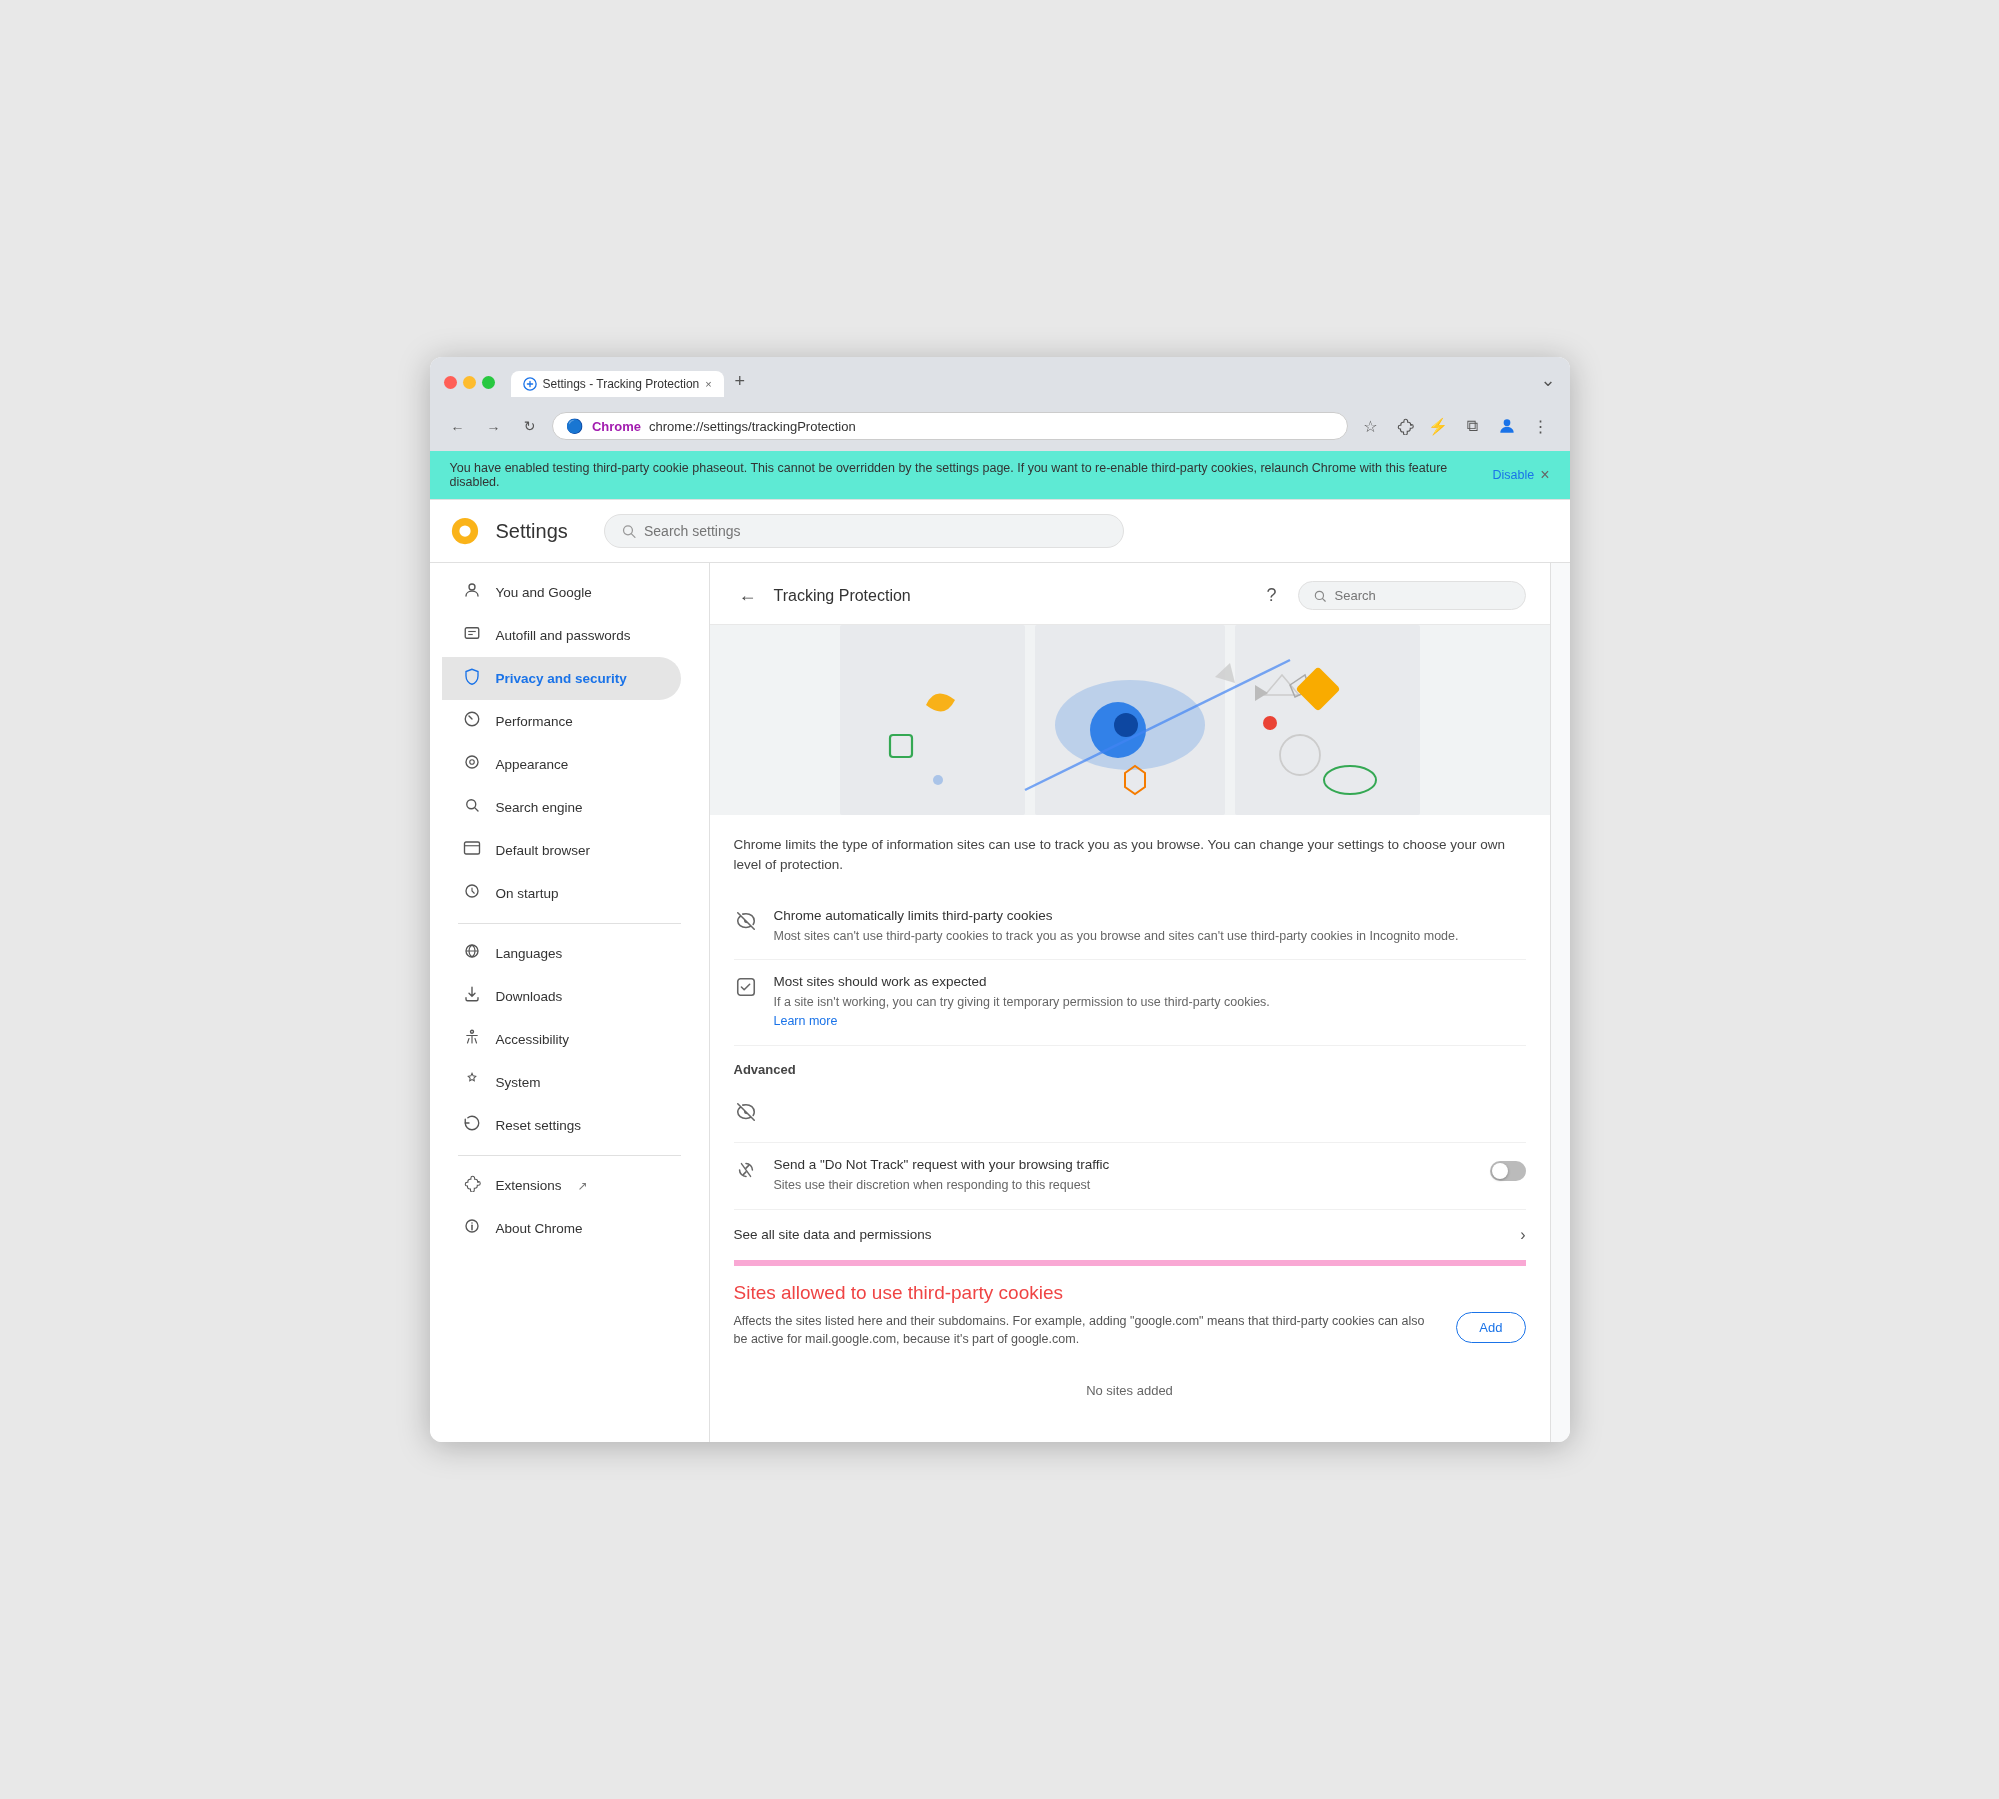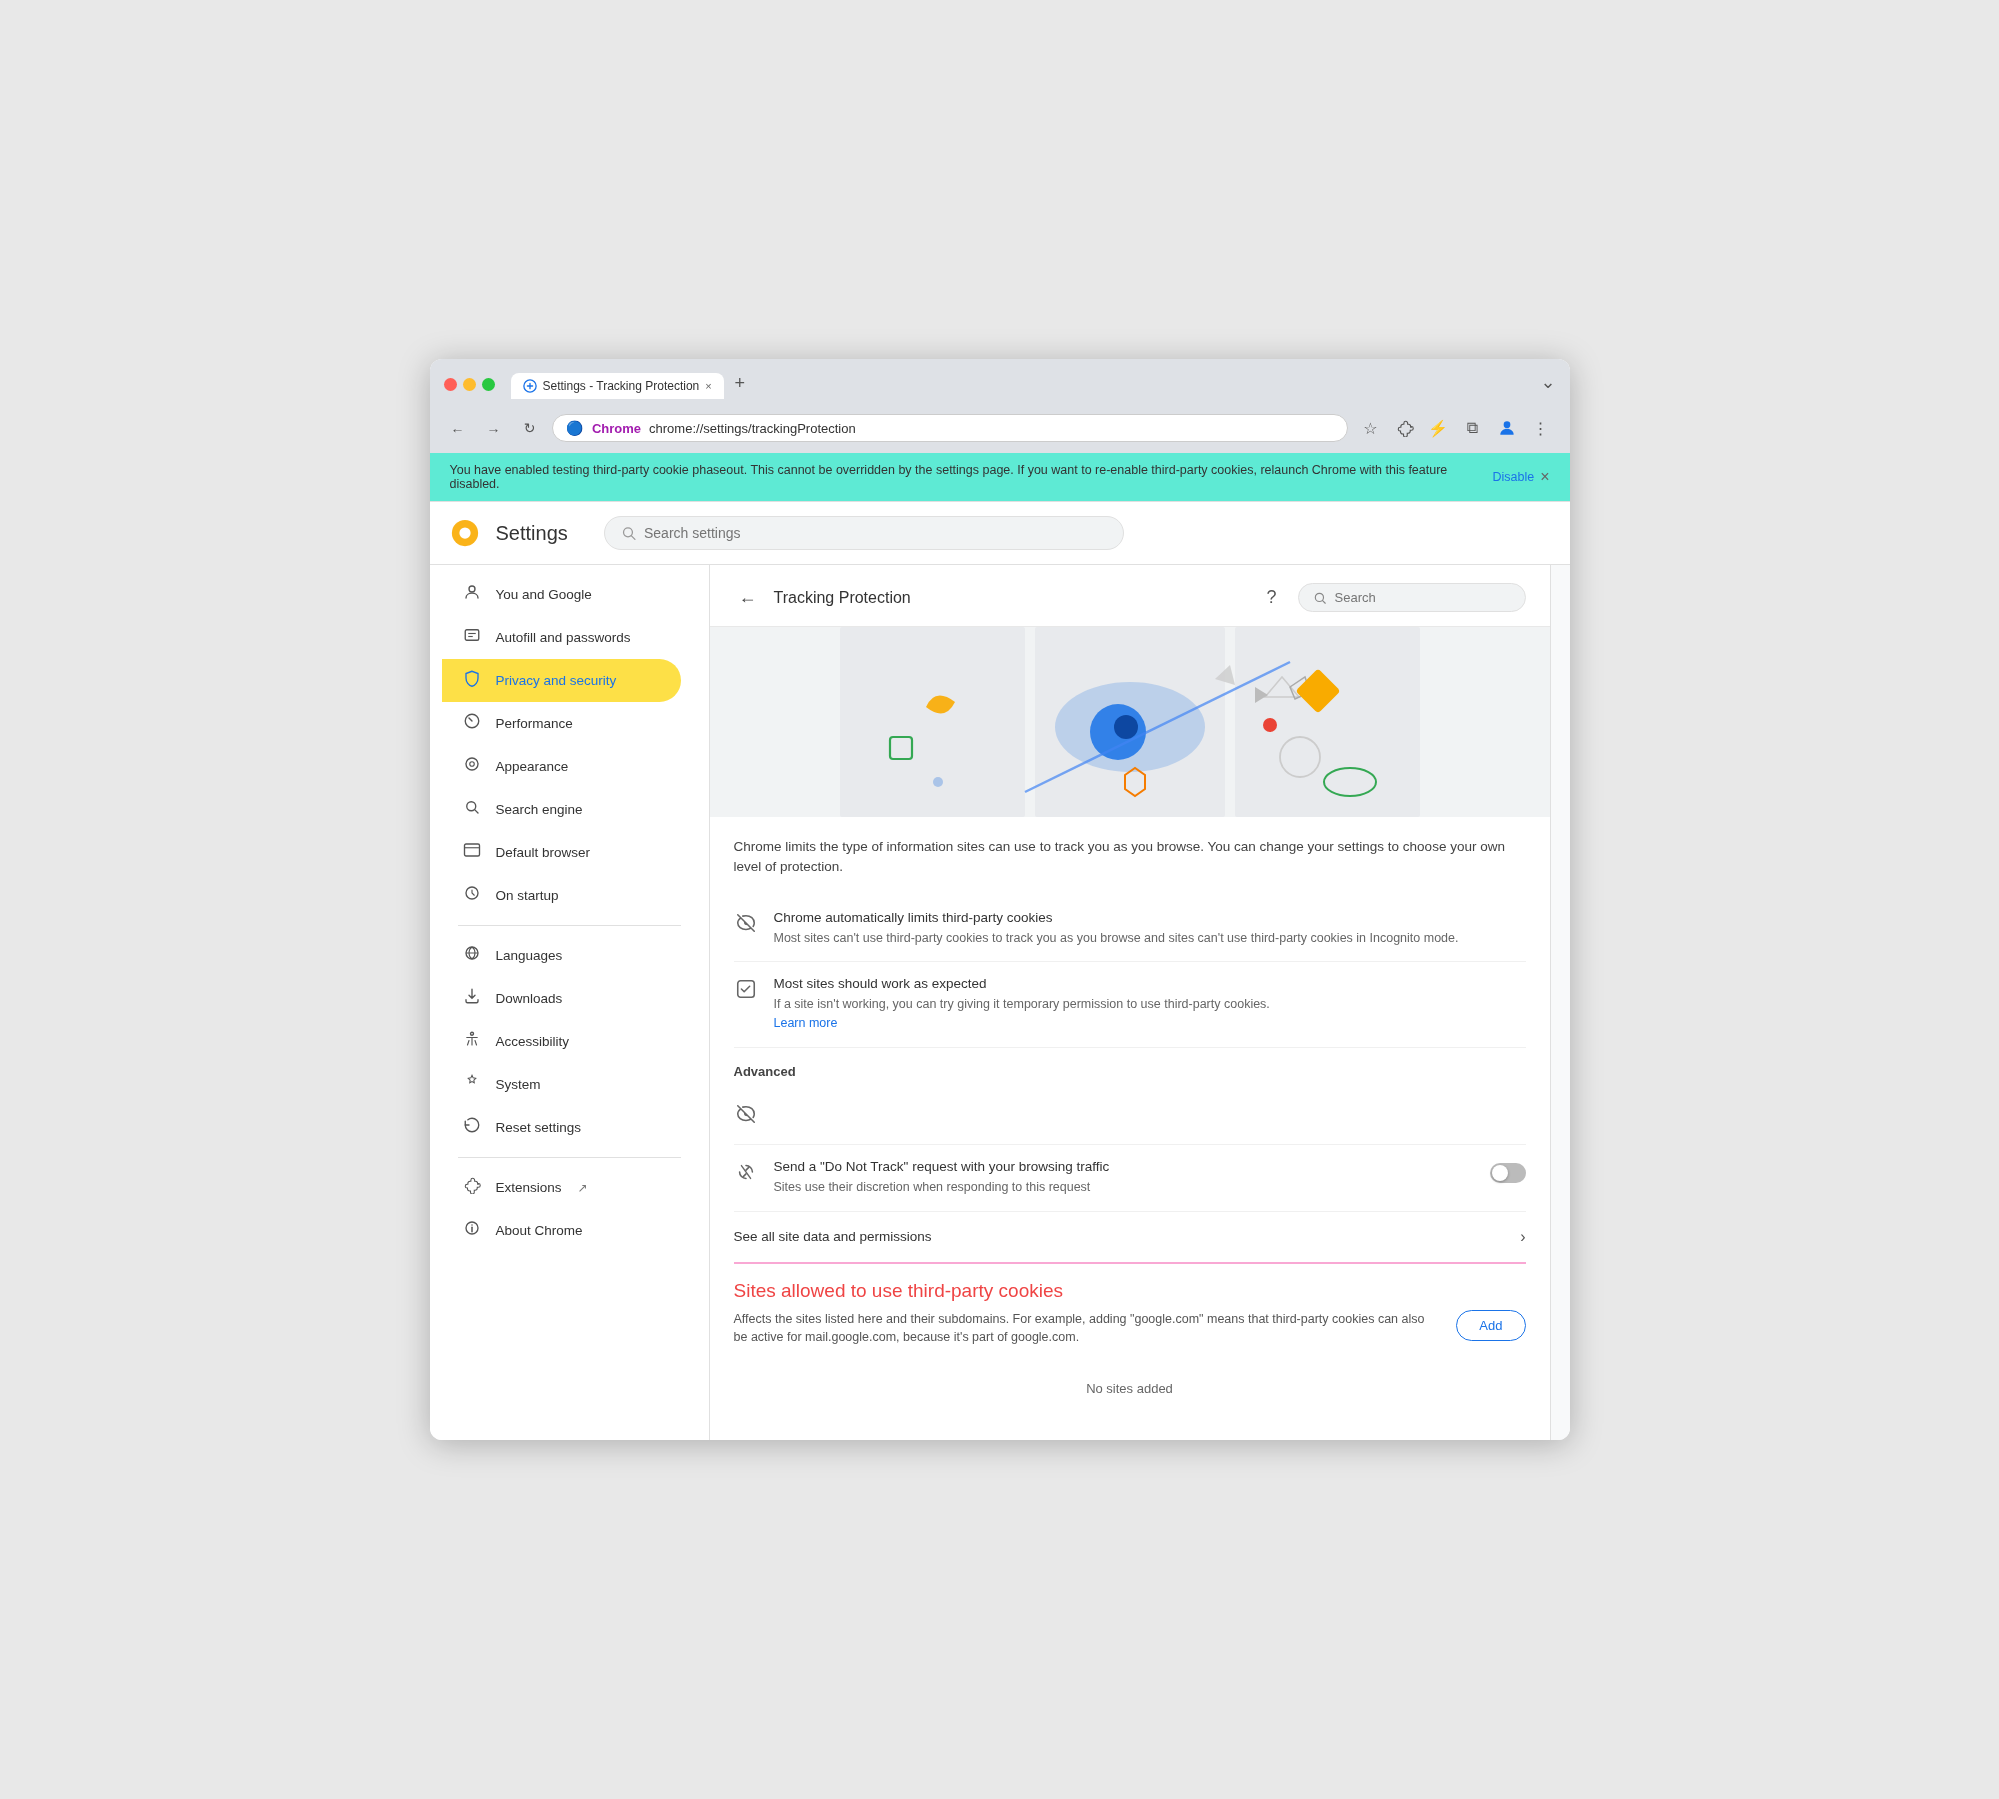--- a/index.html
+++ b/index.html
@@ -195,23 +195,23 @@
       align-items: center;
       gap: 14px;
       padding: 10px 20px;
       cursor: pointer;
       font-size: 13.5px;
       color: #333;
       border-radius: 0 24px 24px 0;
       margin-right: 16px;
     }
     .sidebar-item.active {
-      background: #fde047;
+      background: #e5e5e5;
       color: #1a73e8;
-      font-weight: 400;
+      font-weight: 700;
     }
     .sidebar-item.active .sidebar-icon { color: #1a73e8; }
     .sidebar-icon {
       font-size: 17px;
       color: #555;
       width: 20px;
       text-align: center;
       flex-shrink: 0;
     }
     .sidebar-divider {
@@ -371,21 +371,21 @@
     .row-with-toggle {
       display: flex;
       align-items: flex-start;
       flex: 1;
     }
     .see-all-row {
       display: flex;
       align-items: center;
       padding: 16px 0;
       cursor: pointer;
-      border-bottom: 2px solid #f9a8d4;
+      border-bottom: 6px solid #f9a8d4;
       justify-content: space-between;
     }
     .see-all-text {
       font-size: 13.5px;
       color: #333;
       flex: 1;
     }
     .chevron-right {
       color: #555;
       font-size: 16px;

